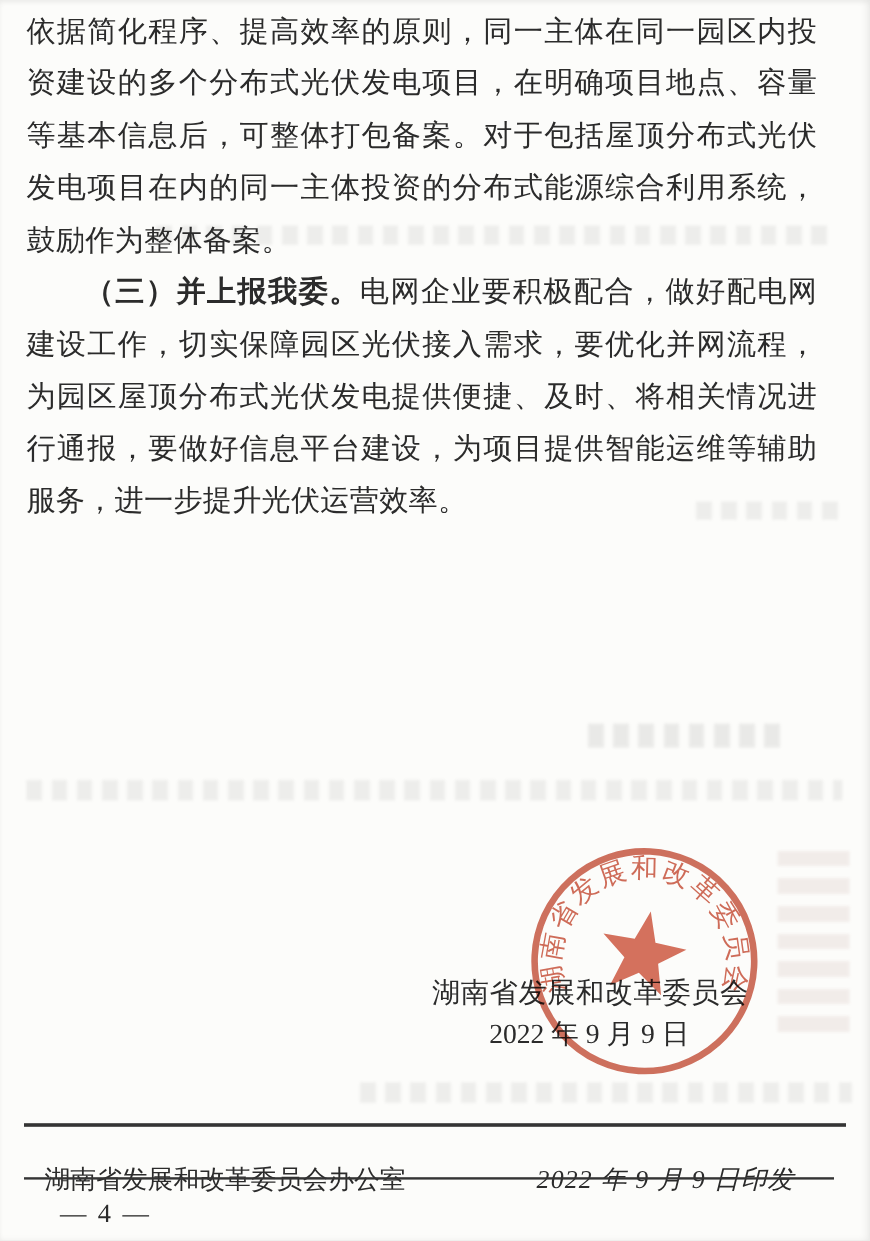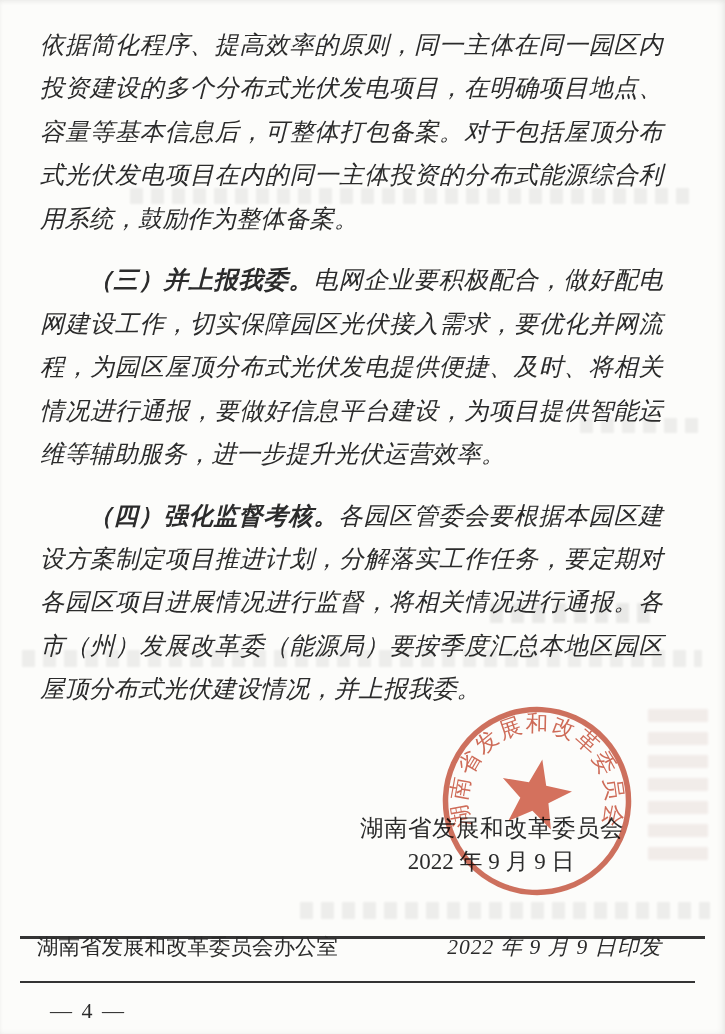--- a/index.html
+++ b/index.html
@@ -14,21 +14,21 @@
     box-shadow: inset -3px 0 6px rgba(0,0,0,.06), inset 0 2px 4px rgba(0,0,0,.04);
   }
 
   
   .body-text {
     position:absolute; left:22px; top:5px; width:659px;
     font-size:24.3px; line-height:43.45px;
     text-align:justify; text-justify:inter-character;
     letter-spacing:0.2px;
   }
-  .body-text p { margin:18px;font-style:italic; }
+  .body-text p { margin:0; }
   .body-text p.indent { text-indent:2em; }
   .lead { font-weight:700; }
 
   
   .attachment {
     position:absolute; left:77px; top:677px;
     font-size:24px; line-height:43px; letter-spacing:1px;
   }
 
   
@@ -44,21 +44,21 @@
     position:absolute; left:440px; top:704px; width:194px; height:194px;
     z-index:2; mix-blend-mode:multiply; opacity:.88;
     pointer-events:none;
   }
 
   
   .rule { position:absolute; background:#343434; }
   .rule-top    { left:20px; top:936px; width:685px; height:3px; }
   .rule-bottom { left:20px; top:981px; width:675px; height:2px; }
   .footer-row {
-    position:absolute; left:37px; top:932px; width:625px;
+    position:absolute; left:37px; top:968px; width:625px;
     display:flex; justify-content:space-between; align-items:center;
     font-size:21.5px; line-height:30px;
   }
   .footer-row .print-date { letter-spacing:1px;font-style:italic; }
   .page-number {
     position:absolute; left:50px; top:996px;
     font-size:22px; line-height:30px; letter-spacing:2px;
   }
 
   
@@ -79,21 +79,20 @@
   <div class="smudge" style="left:130px; top:188px; width:560px; height:16px;"></div>
   <div class="smudge" style="left:580px; top:418px; width:125px; height:15px;"></div>
   <div class="smudge" style="left:490px; top:603px; width:160px; height:20px; opacity:.16;"></div>
   <div class="smudge" style="left:22px; top:650px; width:680px; height:17px;"></div>
   <div class="smudge vertical" style="left:648px; top:700px; width:60px; height:160px;"></div>
   <div class="smudge" style="left:300px; top:902px; width:410px; height:17px;"></div>
 
   <div class="body-text">
     <p><span class="lead"></span><span>依据简化程序、提高效率的原则，同一主体在同一园区内投资建设的多个分布式光伏发电项目，在明确项目地点、容量等基本信息后，可整体打包备案。对于包括屋顶分布式光伏发电项目在内的同一主体投资的分布式能源综合利用系统，鼓励作为整体备案。</span></p>
     <p class="indent"><span class="lead">（三）并上报我委。</span><span>电网企业要积极配合，做好配电网建设工作，切实保障园区光伏接入需求，要优化并网流程，为园区屋顶分布式光伏发电提供便捷、及时、将相关情况进行通报，要做好信息平台建设，为项目提供智能运维等辅助服务，进一步提升光伏运营效率。</span></p>
-    <p class="indent"><span class="lead">（四）强化监督考核。</span><span>各园区管委会要根据本园区建设方案制定项目推进计划，分解落实工作任务，要定期对各园区项目进展情况进行监督，将相关情况进行通报。各市（州）发展改革委（能源局）要按季度汇总本地区园区屋顶分布式光伏建设情况，并上报我委。</span></p>
   </div>
 
 
   <div class="signature">
     <div class="org">湖南省发展和改革委员会</div>
     <div class="date">2022 年 9 月 9 日</div>
   </div>
 
   <svg class="seal" viewBox="0 0 194 194" xmlns="http://www.w3.org/2000/svg">
     <g transform="rotate(3 97 97)">

